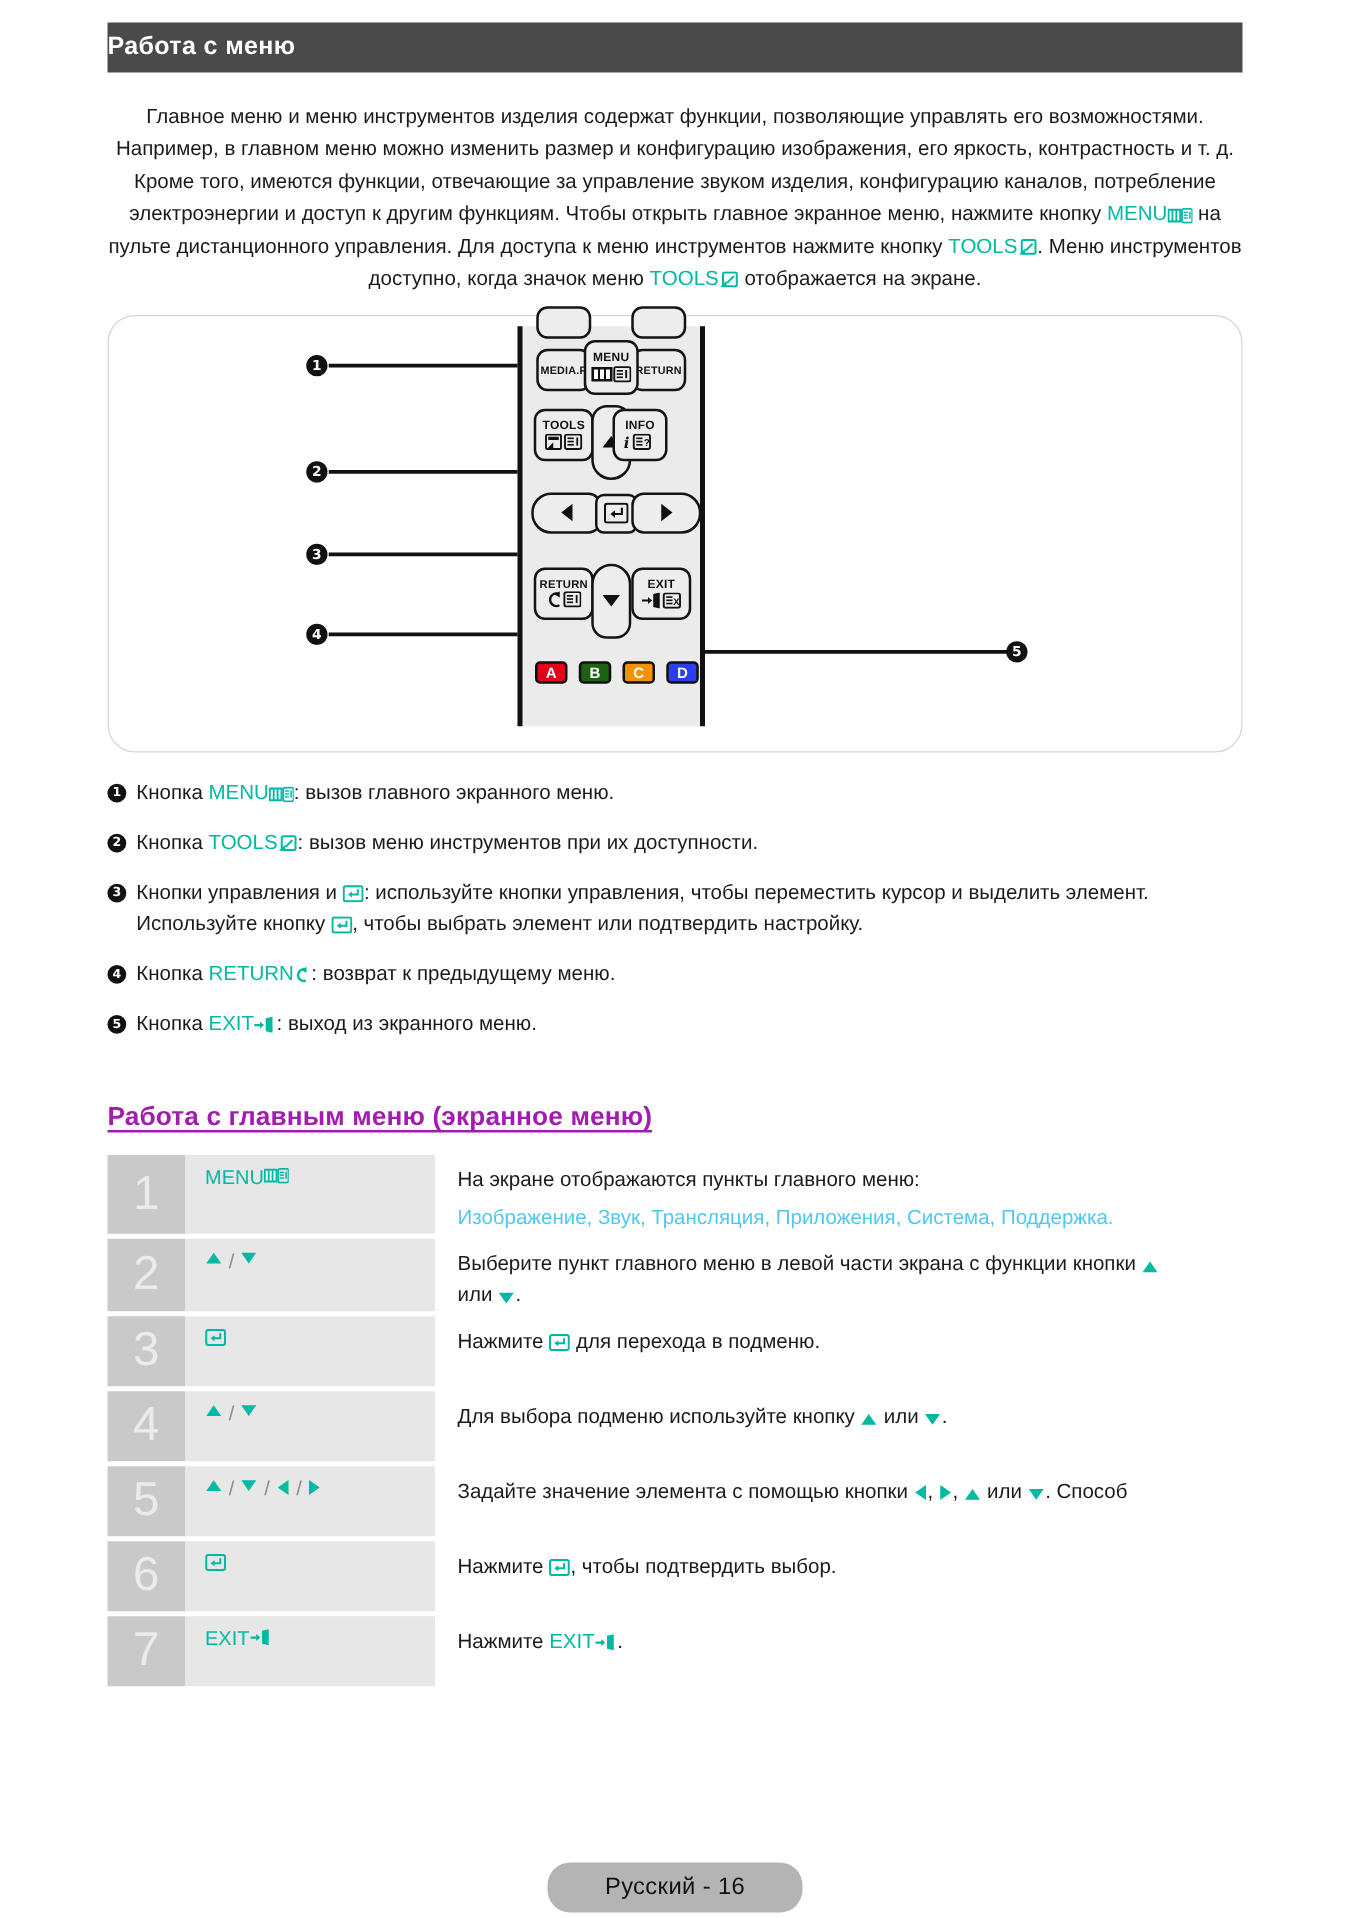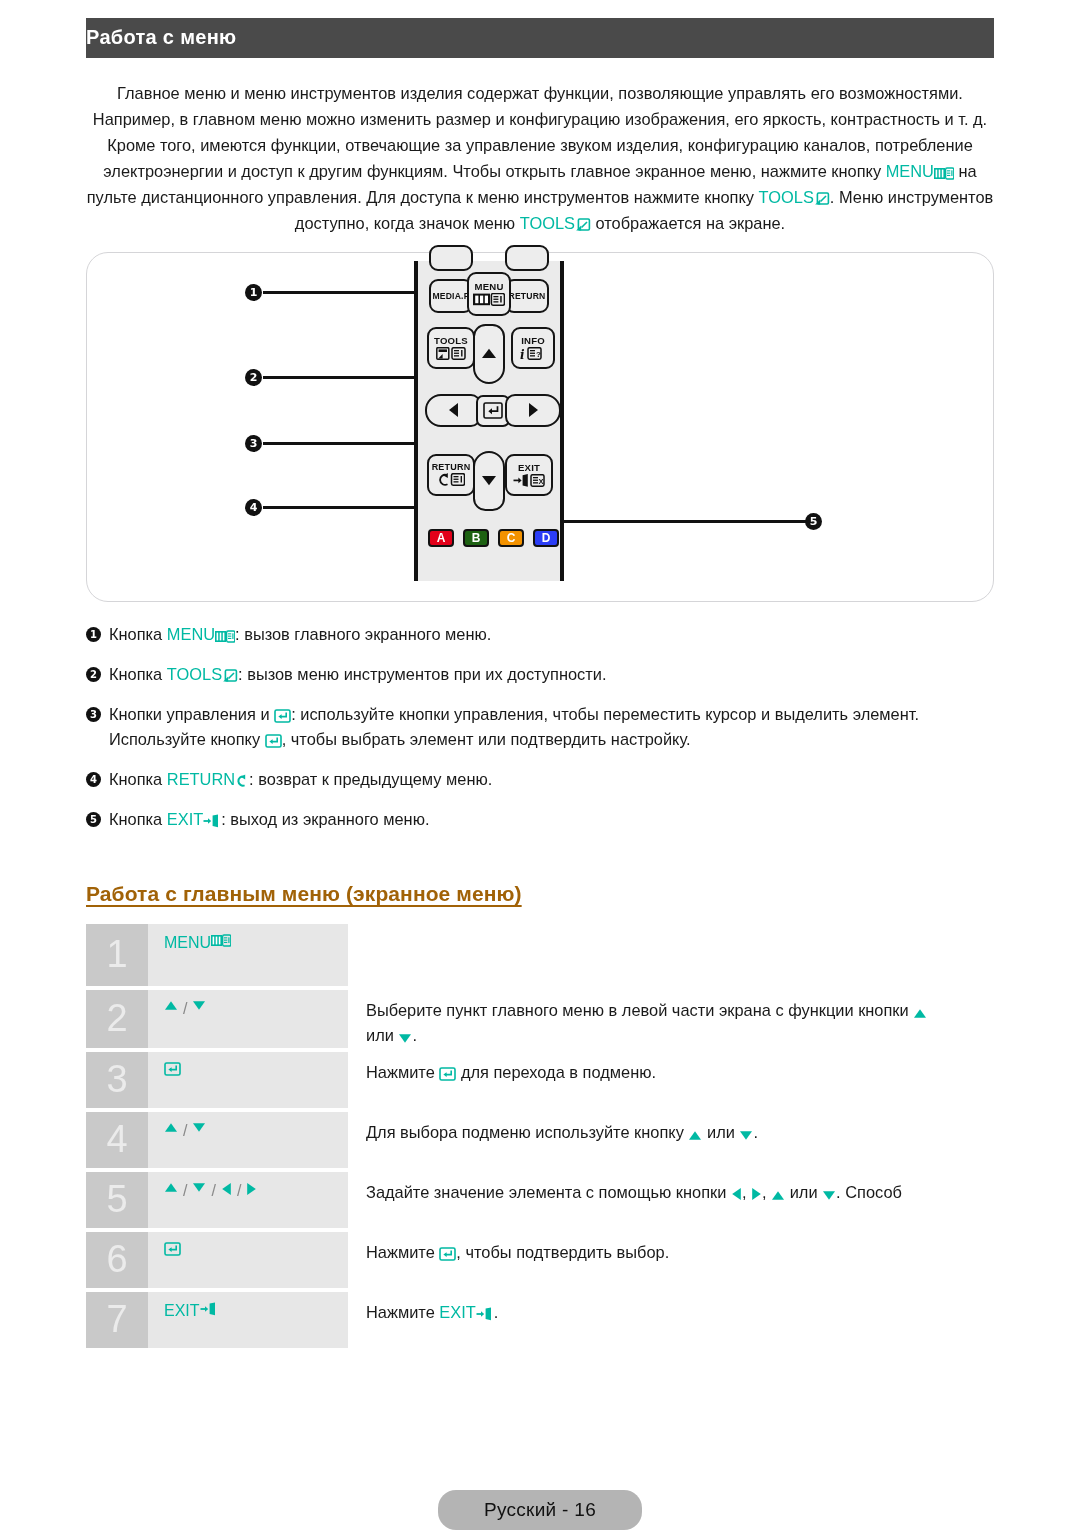--- a/index.html
+++ b/index.html
@@ -124,21 +124,21 @@
     margin:5px 8px 0 0;
     font-family:"DejaVu Sans", sans-serif;
   }
   .legend-txt{ flex:1 1 auto; }
 
   
   .subheading{
     margin-top:50px;
     font-size:21px;
     font-weight:bold;
-    color:#a16207;
+    color:#a21caf;
     text-decoration:underline;
     text-underline-offset:4px;
     letter-spacing:0.1px;
   }
   .subintro{
     margin-top:14px;
     font-size:16.4px;
     line-height:25px;
   }
 
@@ -281,21 +281,21 @@
       </div>
 
       <div class="rbtn" style="left:55px; top:63px; width:32px; height:60px; border-radius:14px 14px 18px 18px;">
         <span>
           <svg width="16" height="11" viewBox="0 0 16 11">
               <path d="M8 0.8 L15 10 L1 10 Z" fill="#111"></path>
             </svg>
         </span>
       </div>
 
-      <div class="rbtn" style="left:93px; top:66px; width:44px; height:42px;">
+      <div class="rbtn" style="left:72px; top:66px; width:44px; height:42px;">
         <span style="font-size:9.6px;">INFO</span>
         <span style="margin-top:1.5px;">
           <svg width="26" height="13" viewBox="0 0 26 13">
             <text x="0" y="11.5" font-family="DejaVu Serif, serif" font-style="italic" font-size="12" fill="#111">i</text>
             <rect x="8" y="0.7" width="13" height="11.5" rx="1.6" fill="none" stroke="#111" stroke-width="1.5"></rect>
             <rect x="10" y="3" width="5" height="1.3" fill="#111"></rect>
             <rect x="10" y="5.6" width="5" height="1.3" fill="#111"></rect>
             <rect x="10" y="8.2" width="5" height="1.3" fill="#111"></rect>
             <text x="16" y="10" font-family="Liberation Sans, sans-serif" font-size="8" font-weight="bold" fill="#111">?</text>
           </svg>
@@ -456,20 +456,24 @@
               <rect x="4.7" y="2.6" width="1.6" height="7.8" fill="#fff"></rect>
               <rect x="7.8" y="2.6" width="1.6" height="7.8" fill="#fff"></rect>
               <rect x="11.6" y="1" width="8.2" height="11" rx="1.4" fill="none" stroke="#00b9a3" stroke-width="1.4"></rect>
               <rect x="13" y="3.3" width="3.3" height="1.1" fill="#00b9a3"></rect>
               <rect x="13" y="5.6" width="3.3" height="1.1" fill="#00b9a3"></rect>
               <rect x="13" y="7.9" width="3.3" height="1.1" fill="#00b9a3"></rect>
               <rect x="17.3" y="3.3" width="1.2" height="5.7" fill="#00b9a3"></rect>
             </svg>
           </span>
         </div>
+      <div class="step-desc">
+        <span class="l2">На экране отображаются пункты главного меню:</span>
+        <span class="l2 sky" style="margin-top:5px;">Изображение, Звук, Трансляция, Приложения, Система, Поддержка.</span>
+      </div>
     </div>
 
     <div class="step-row">
       <div class="step-num">2</div>
       <div class="step-key">
           <span class="ic">
             <svg width="14" height="11" viewBox="0 0 14 11">
               <path d="M7 1.2 L13 9.8 L1 9.8 Z" fill="#00b9a3"></path>
             </svg>
           </span>

